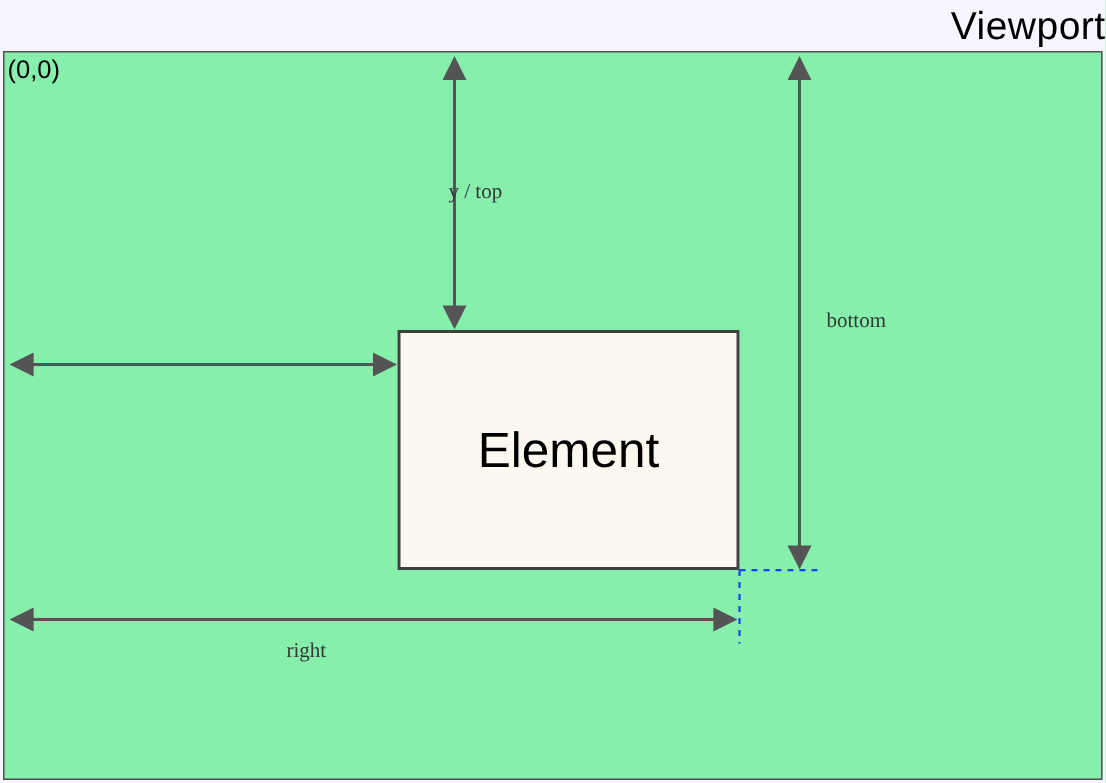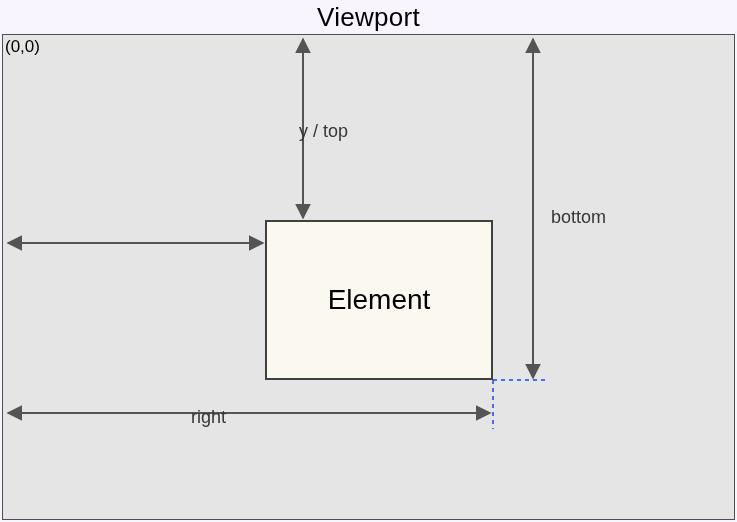--- a/index.html
+++ b/index.html
@@ -3,60 +3,60 @@
 <meta charset="utf-8">
 <style>
   html,body{margin:0;padding:0}
   body{
     width:737px;height:522px;
     background:#f8f5fe;
     font-family:"Helvetica Neue",Helvetica,Arial,sans-serif;
     position:relative;
   }
   .title{
-    text-align:center;
+    text-align:right;
     font-size:26px;
     letter-spacing:.3px;
     padding-top:2px;
     color:#000;
   }
   .viewport{
     position:absolute;
     left:2px;top:34px;
     width:733px;height:486px;
-    background:#e5e5e5;
+    background:#86efac;
     border:1px solid #4f4f4f;
     box-sizing:border-box;
   }
   .coord{
     position:absolute;
     left:2px;top:2px;
     font-size:17px;
     color:#000;
   }
   .element{
     position:absolute;
     left:262px;top:185px;
     width:228px;height:160px;
     background:#FBF9EF;
     border:2px solid #404040;
     box-sizing:border-box;
     display:flex;align-items:center;justify-content:center;
-    font-size:28px;
+    font-size:33px;
     color:#000;
   }
   svg.overlay{
     position:absolute;left:0;top:0;
     width:733px;height:486px;
     pointer-events:none;
   }
   .lbl{
     position:absolute;
-    font-family:Liberation Sans, sans-serif;
-    font-size:18px;
+    font-family:Liberation Serif, serif;
+    font-size:14px;
     color:#363636;
     white-space:nowrap;
   }
 </style>
 </head>
 <body>
 
 <div class="title">Viewport</div>
 
 <div class="viewport">
@@ -85,15 +85,15 @@
 
     <line x1="490" y1="345" x2="546" y2="345" stroke="#1643ff" stroke-width="1.5" stroke-dasharray="4 4"></line>
     <line x1="490" y1="345" x2="490" y2="394" stroke="#1643ff" stroke-width="1.5" stroke-dasharray="4 4"></line>
   </svg>
 
   <div class="lbl" style="left:296px;top:86px">y / top</div>
 
 
   <div class="lbl" style="left:548px;top:172px">bottom</div>
 
-  <div class="lbl" style="left:188px;top:372px">right</div>
+  <div class="lbl" style="left:188px;top:392px">right</div>
 
 </div>
 
 </body></html>

